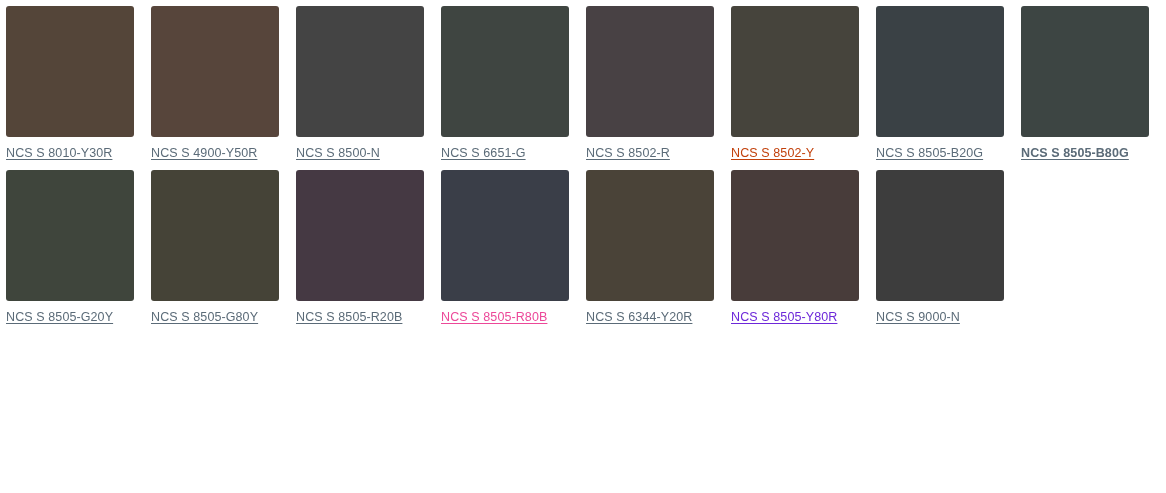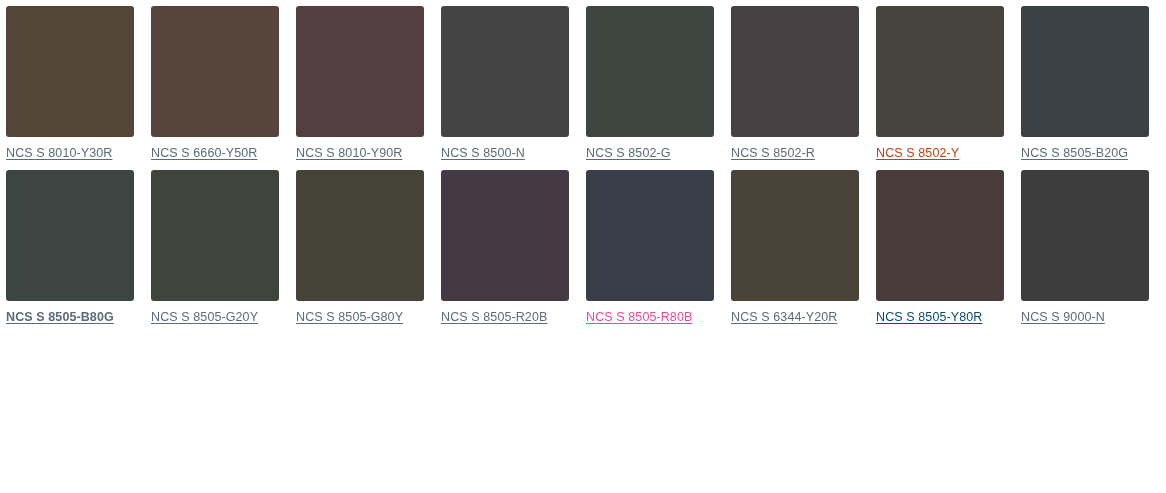--- a/index.html
+++ b/index.html
@@ -46,28 +46,27 @@
     letter-spacing: 0.1px;
     white-space: nowrap;
     cursor: pointer;
   }
 </style>
 </head>
 <body style="background: rgb(255, 255, 255);">
 
 <div id="swatch-grid">
     <div class="swatch-cell"><div class="swatch-chip" style="background-color: rgb(84, 69, 57);"></div><a class="swatch-label" href="#" style="color: rgb(91, 107, 120);">NCS S 8010-Y30R</a></div>
-    <div class="swatch-cell"><div class="swatch-chip" style="background-color: rgb(87, 69, 59);"></div><a class="swatch-label" href="#" style="color: rgb(91, 107, 120);">NCS S 6660-Y50R</a></div>
-    <div class="swatch-cell"><div class="swatch-chip" style="background-color: rgb(83, 63, 66);"></div><a class="swatch-label" href="#" style="color: rgb(91, 107, 120);">NCS S 8010-Y90R</a></div>
+    <div class="swatch-cell"><div class="swatch-chip" style="background-color: rgb(87, 69, 59);"></div><a class="swatch-label" href="#" style="color: rgb(91, 107, 120);">NCS S 4900-Y50R</a></div>
     <div class="swatch-cell"><div class="swatch-chip" style="background-color: rgb(68, 68, 68);"></div><a class="swatch-label" href="#" style="color: rgb(91, 107, 120);">NCS S 8500-N</a></div>
-    <div class="swatch-cell"><div class="swatch-chip" style="background-color: rgb(63, 69, 65);"></div><a class="swatch-label" href="#" style="color: rgb(91, 107, 120);">NCS S 8502-G</a></div>
+    <div class="swatch-cell"><div class="swatch-chip" style="background-color: rgb(63, 69, 65);"></div><a class="swatch-label" href="#" style="color: rgb(91, 107, 120);">NCS S 6651-G</a></div>
     <div class="swatch-cell"><div class="swatch-chip" style="background-color: rgb(72, 65, 68);"></div><a class="swatch-label" href="#" style="color: rgb(91, 107, 120);">NCS S 8502-R</a></div>
     <div class="swatch-cell"><div class="swatch-chip" style="background-color: rgb(70, 68, 60);"></div><a class="swatch-label" href="#" style="color: #c2410c;">NCS S 8502-Y</a></div>
     <div class="swatch-cell"><div class="swatch-chip" style="background-color: rgb(58, 65, 69);"></div><a class="swatch-label" href="#" style="color: rgb(91, 107, 120);">NCS S 8505-B20G</a></div>
     <div class="swatch-cell"><div class="swatch-chip" style="background-color: rgb(61, 69, 67);"></div><a class="swatch-label" href="#" style="color: rgb(91, 107, 120); font-weight: bold;">NCS S 8505-B80G</a></div>
     <div class="swatch-cell"><div class="swatch-chip" style="background-color: rgb(63, 69, 60);"></div><a class="swatch-label" href="#" style="color: rgb(91, 107, 120);">NCS S 8505-G20Y</a></div>
     <div class="swatch-cell"><div class="swatch-chip" style="background-color: rgb(69, 67, 55);"></div><a class="swatch-label" href="#" style="color: rgb(91, 107, 120);">NCS S 8505-G80Y</a></div>
     <div class="swatch-cell"><div class="swatch-chip" style="background-color: rgb(69, 57, 67);"></div><a class="swatch-label" href="#" style="color: rgb(91, 107, 120);">NCS S 8505-R20B</a></div>
     <div class="swatch-cell"><div class="swatch-chip" style="background-color: rgb(58, 62, 72);"></div><a class="swatch-label" href="#" style="color: #ec4899;">NCS S 8505-R80B</a></div>
     <div class="swatch-cell"><div class="swatch-chip" style="background-color: rgb(74, 67, 56);"></div><a class="swatch-label" href="#" style="color: rgb(91, 107, 120);">NCS S 6344-Y20R</a></div>
-    <div class="swatch-cell"><div class="swatch-chip" style="background-color: rgb(72, 60, 58);"></div><a class="swatch-label" href="#" style="color: #0c4a6e;">NCS S 8505-Y80R</a></div>
+    <div class="swatch-cell"><div class="swatch-chip" style="background-color: rgb(72, 60, 58);"></div><a class="swatch-label" href="#" style="color: #6d28d9;">NCS S 8505-Y80R</a></div>
     <div class="swatch-cell"><div class="swatch-chip" style="background-color: rgb(61, 61, 61);"></div><a class="swatch-label" href="#" style="color: rgb(91, 107, 120); text-align: center;">NCS S 9000-N</a></div>
   </div>
 
 </body></html>

